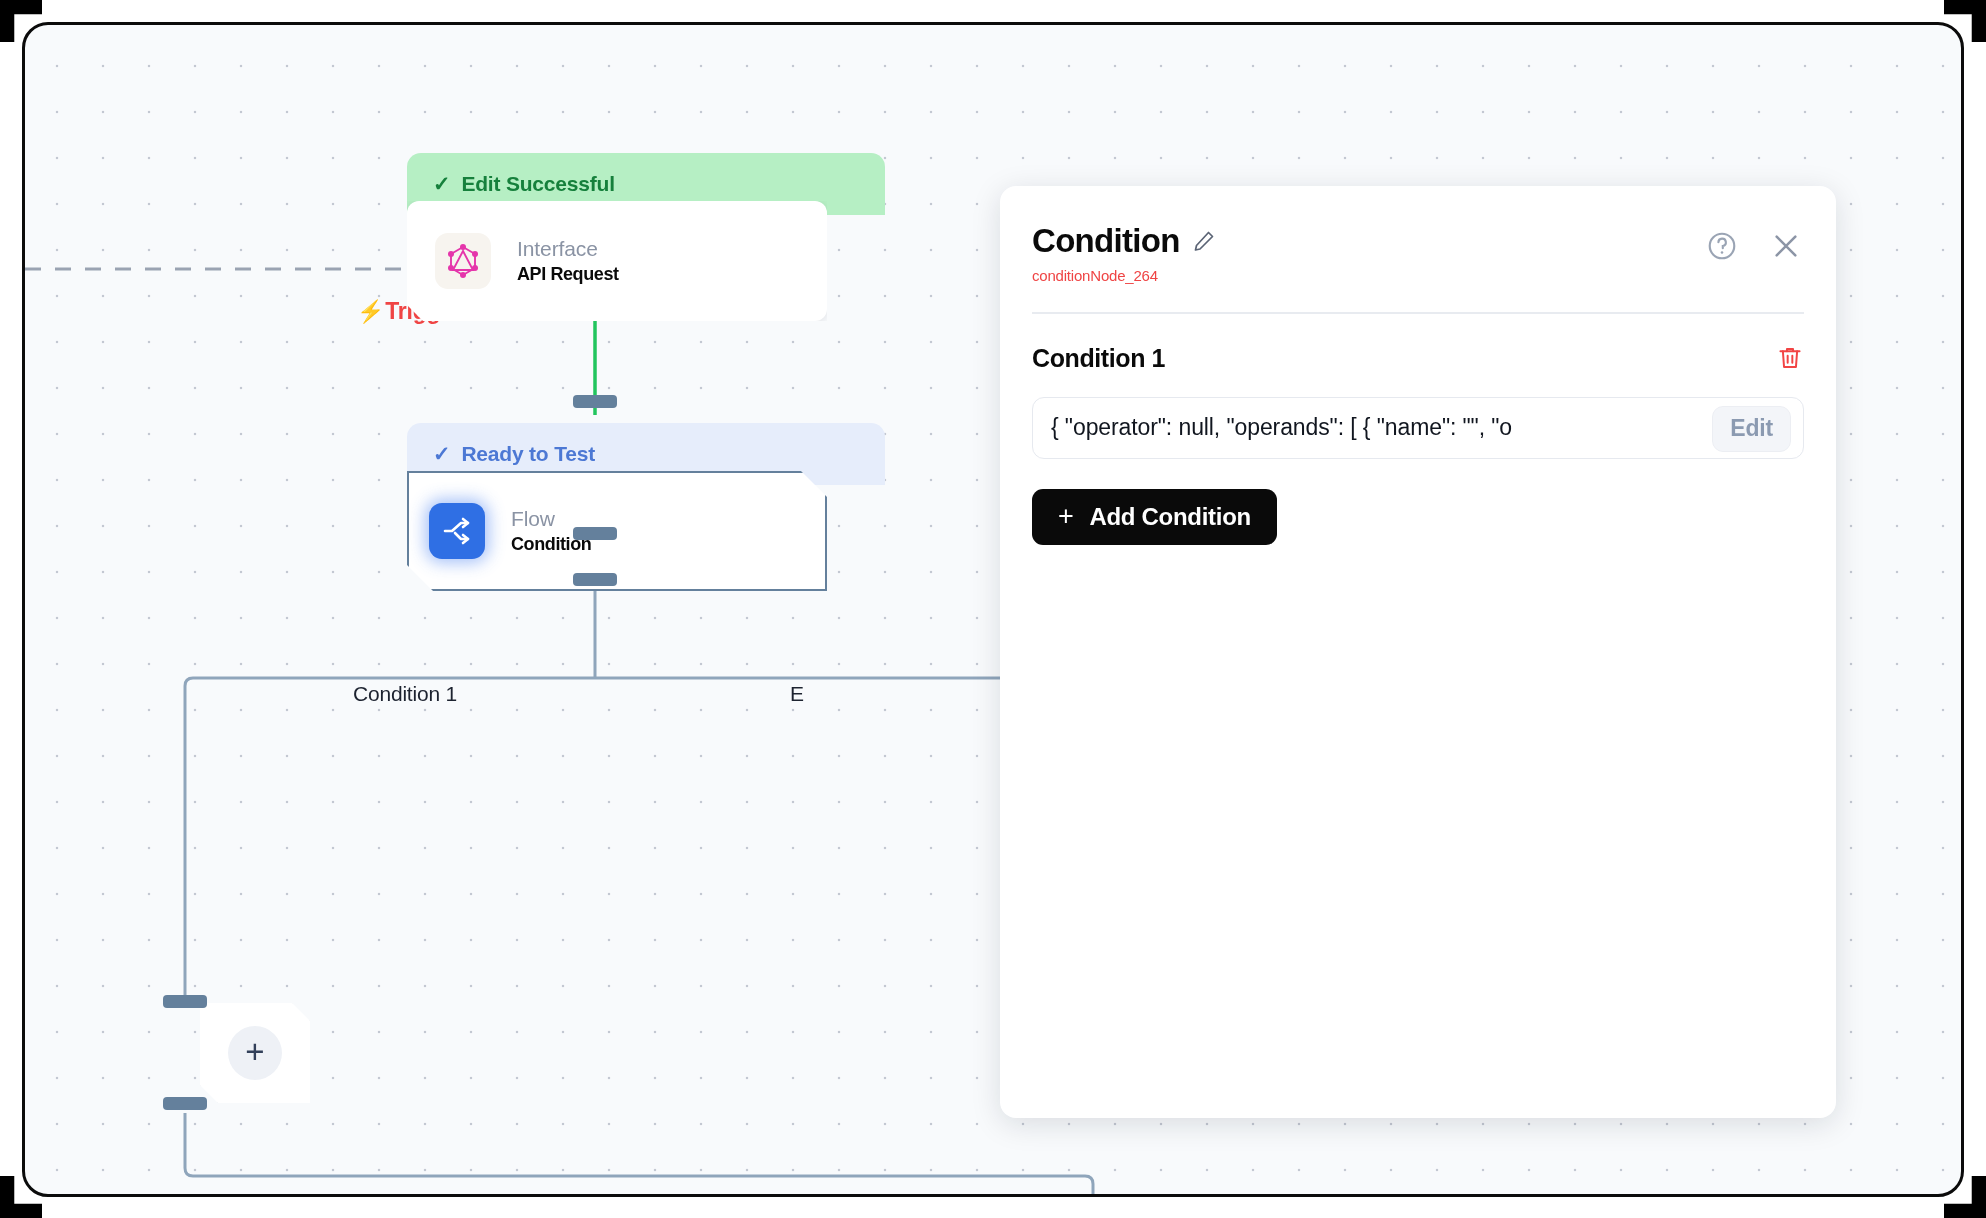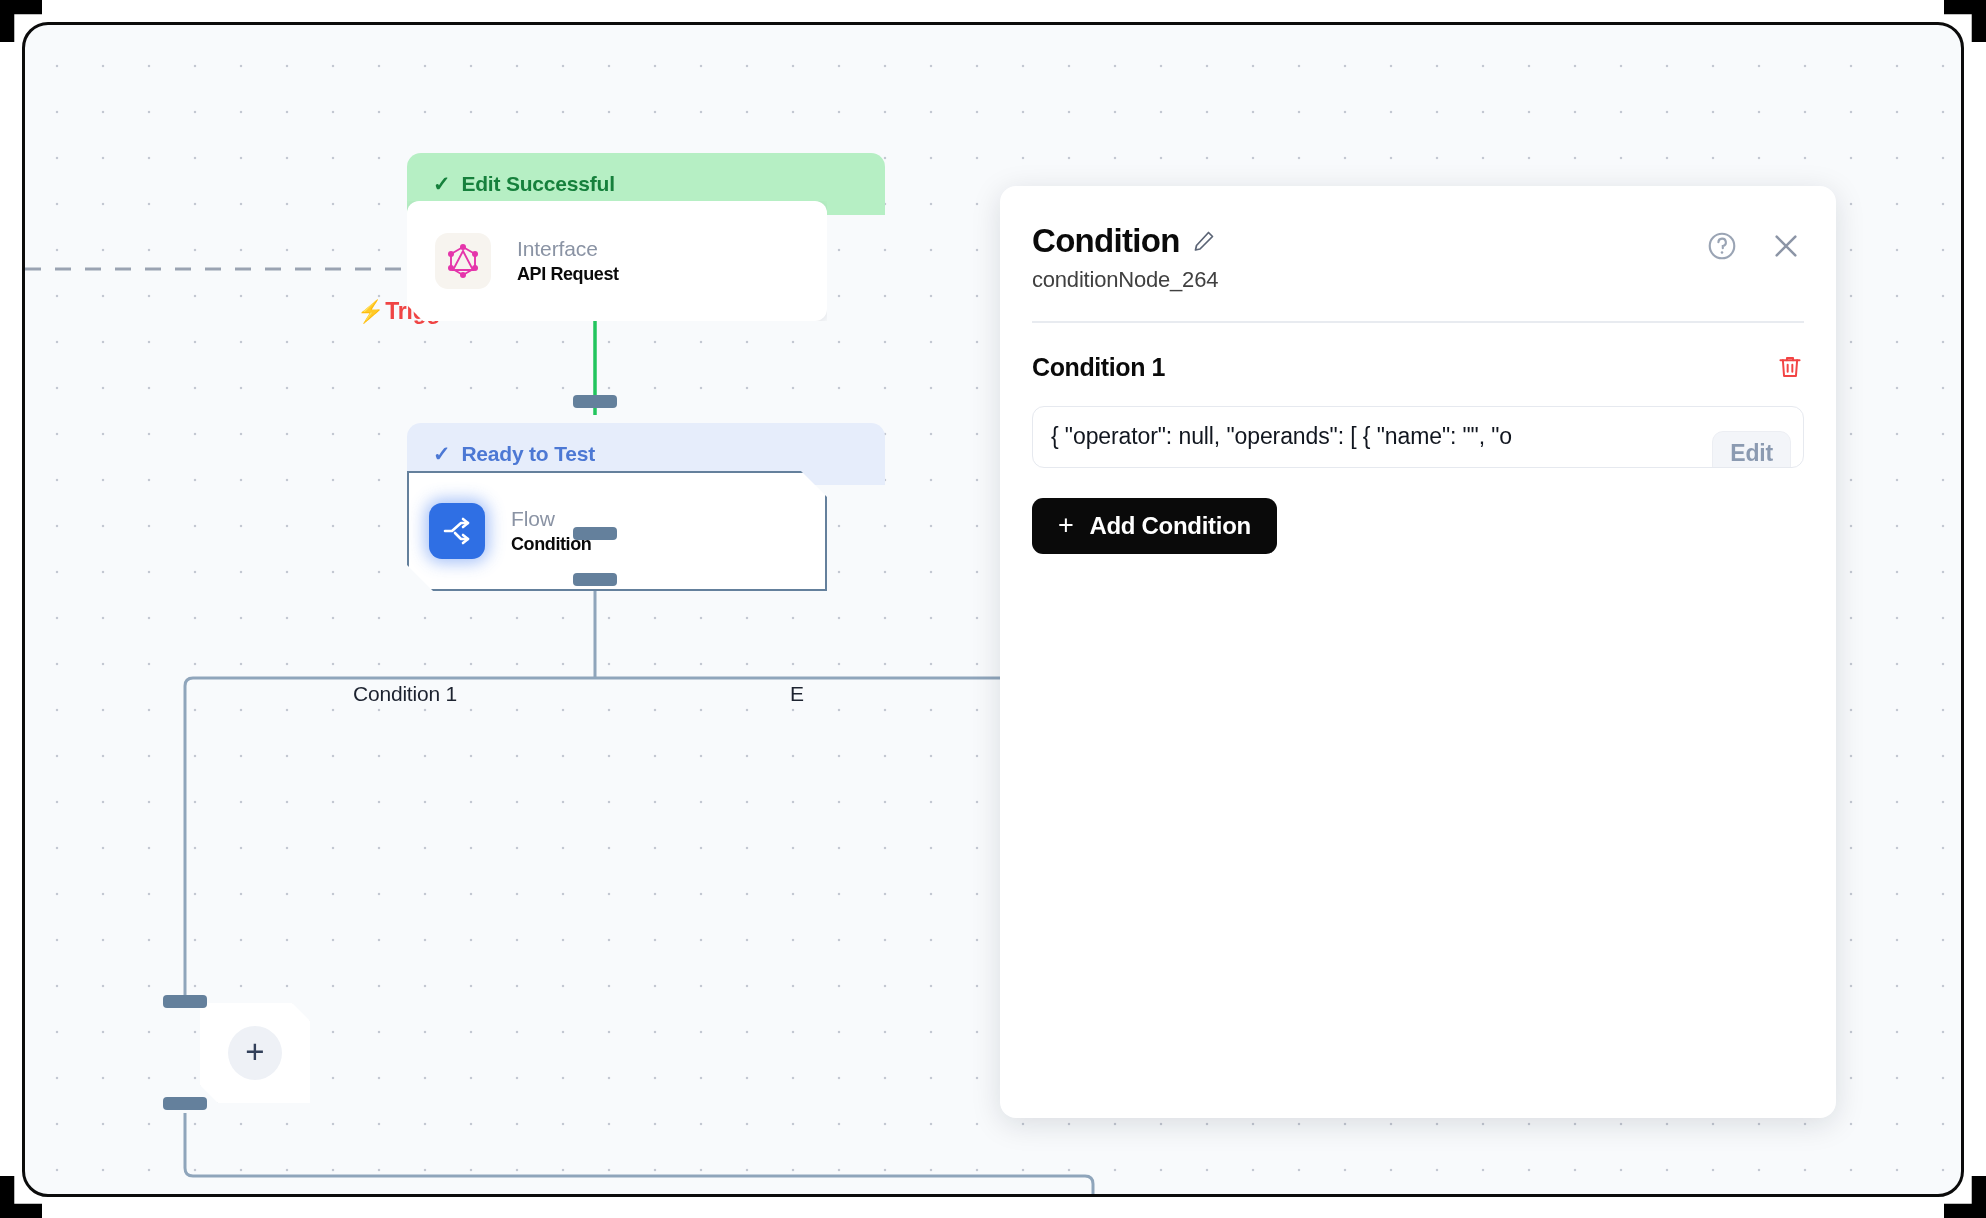--- a/index.html
+++ b/index.html
@@ -224,22 +224,22 @@
   .panel-title {
     font-size: 33px;
     font-weight: 700;
     color: #0a0a0a;
     letter-spacing: -0.7px;
   }
   .edit-pencil-icon { display: flex; align-items: center; cursor: pointer; }
 
   .panel-subtitle {
     margin-top: 7px;
-    font-size: 22px;
-    color: #404040;
+    font-size: 15px;
+    color: #ef4444;
     letter-spacing: -0.2px;
   }
 
   .panel-head-actions {
     position: absolute;
     right: 34px;
     top: 44px;
     display: flex;
     align-items: center;
     gap: 32px;
@@ -282,21 +282,21 @@
     padding-left: 18px;
     font-size: 23px;
     color: #11161f;
     white-space: nowrap;
     letter-spacing: -0.1px;
     font-family: "Liberation Sans", sans-serif;
   }
   .edit-btn {
     position: absolute;
     right: 12px;
-    top: 24px;
+    top: 8px;
     height: 46px;
     padding: 0 17px;
     background: #f3f5f9;
     border: 1.5px solid #eceef3;
     border-radius: 11px;
     display: flex;
     align-items: center;
     font-size: 23px;
     font-weight: 600;
     color: #8b9ab1;

